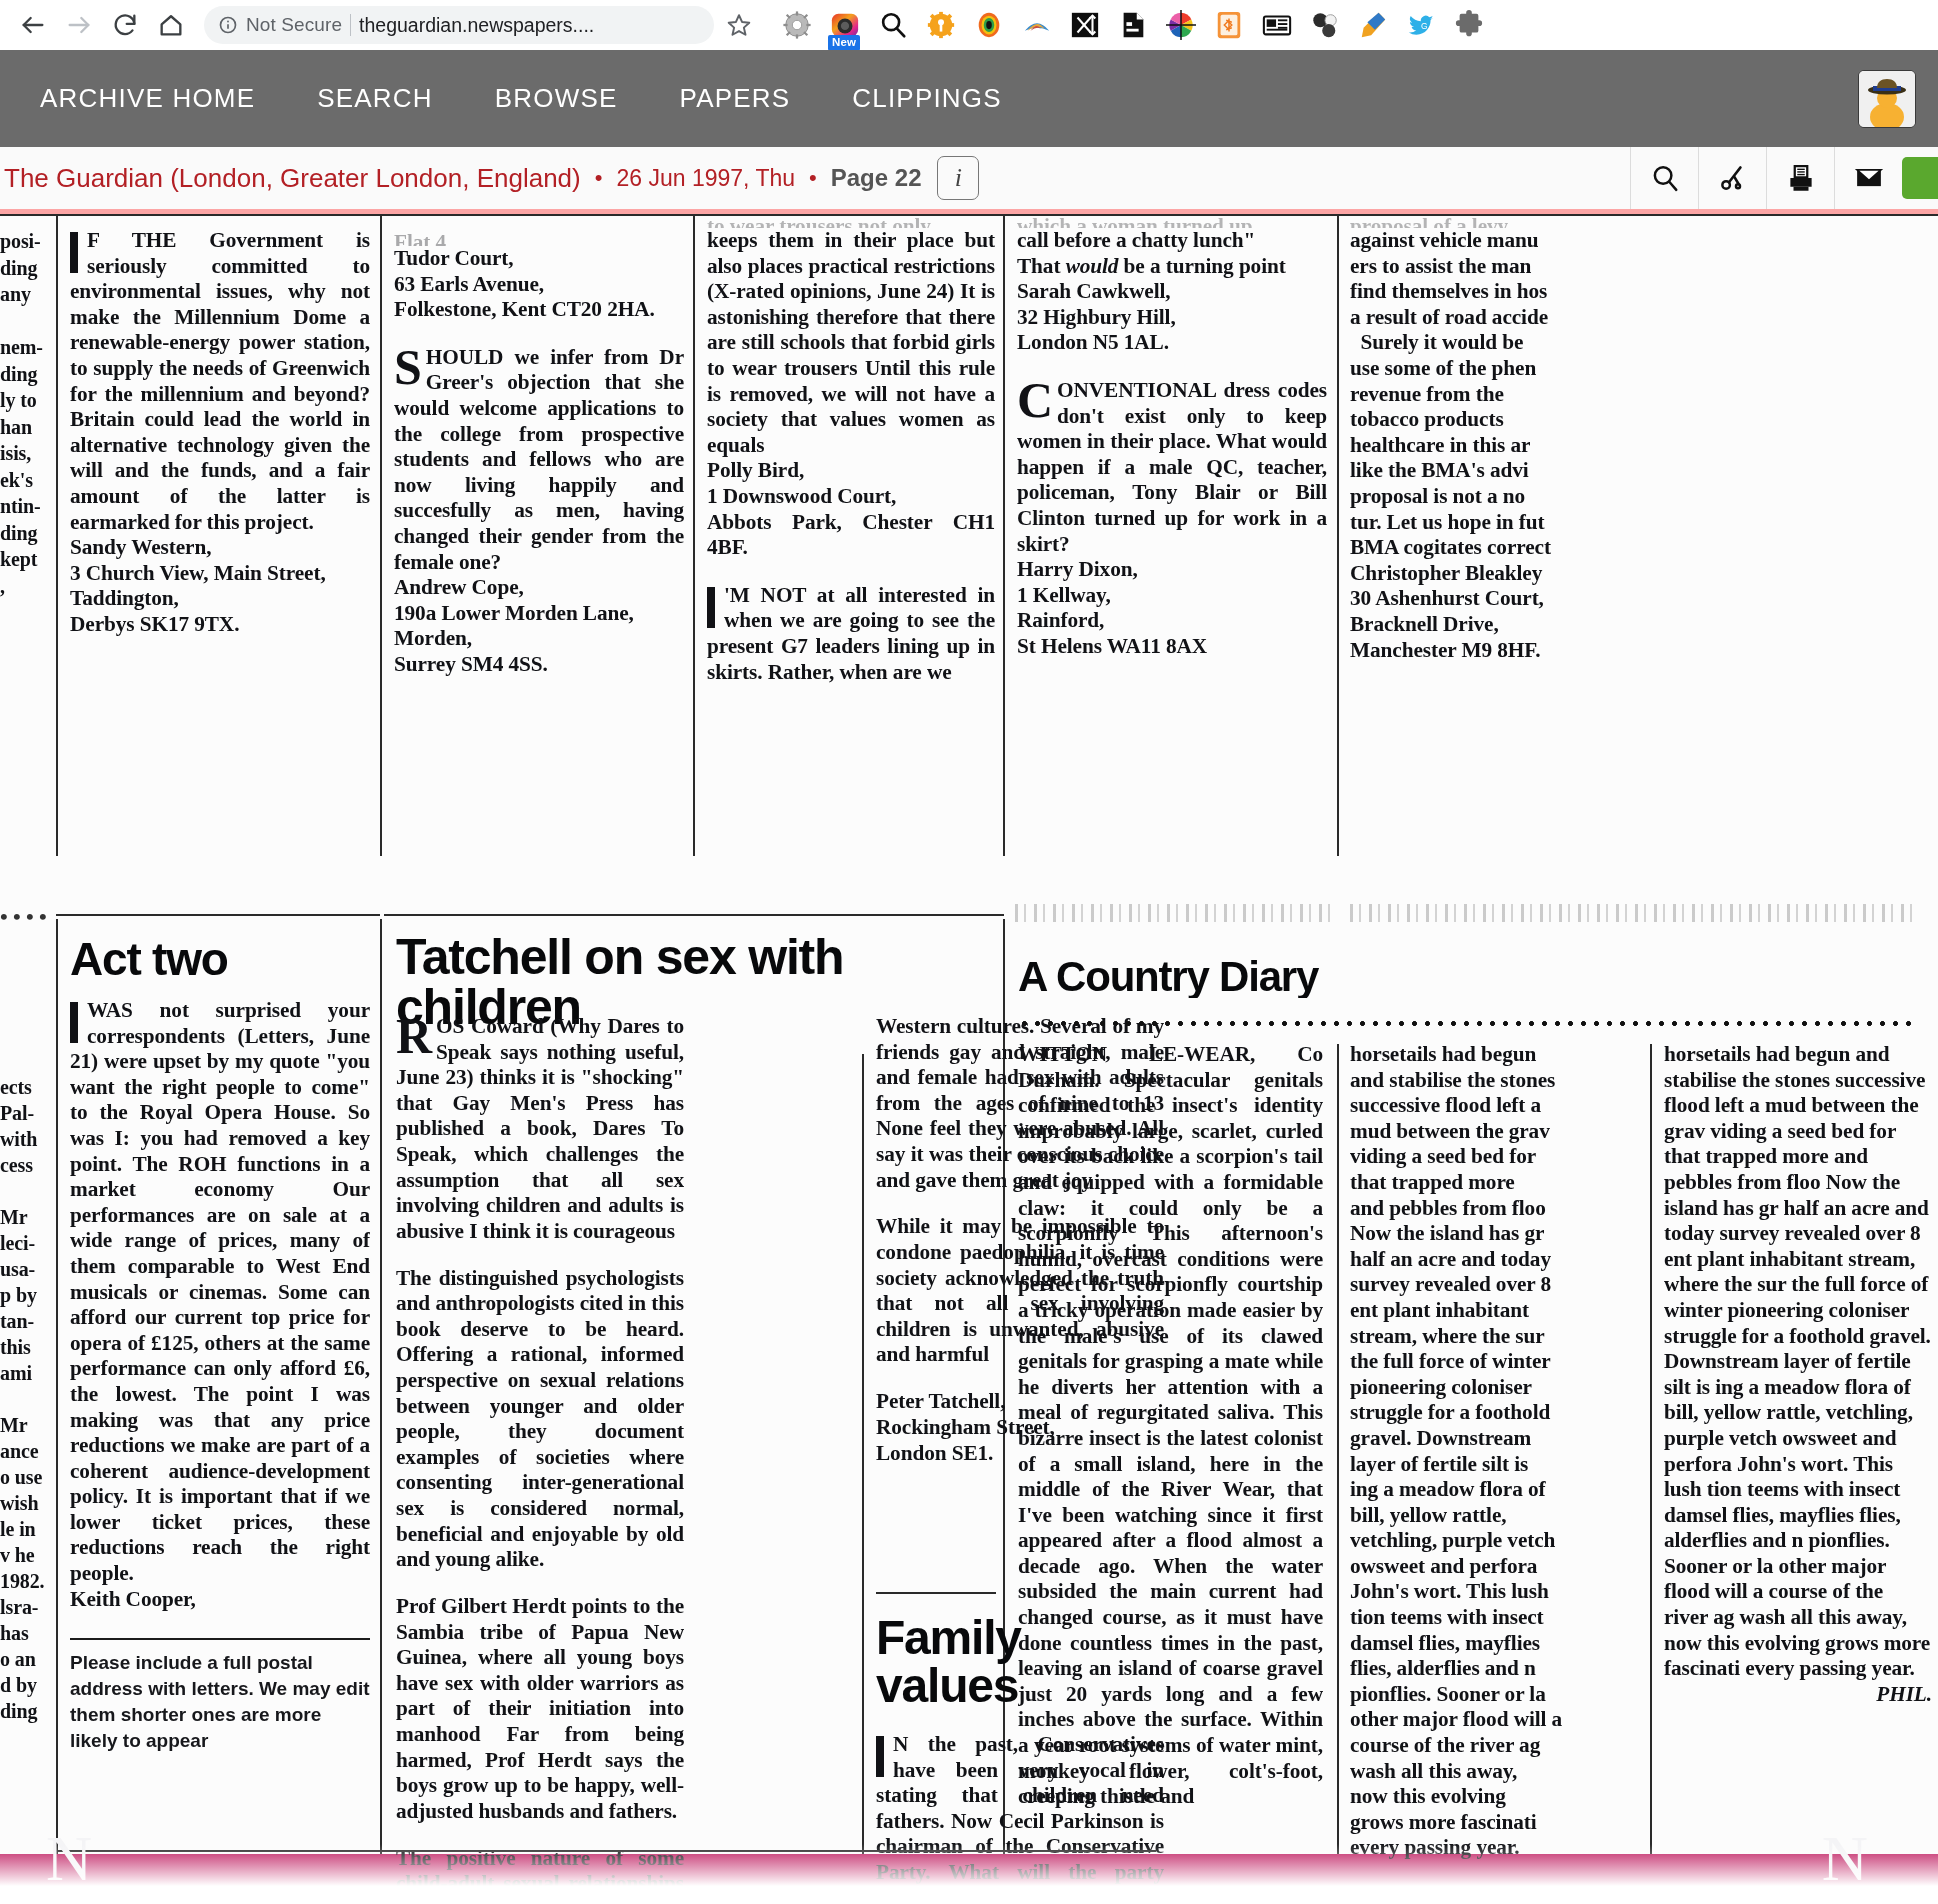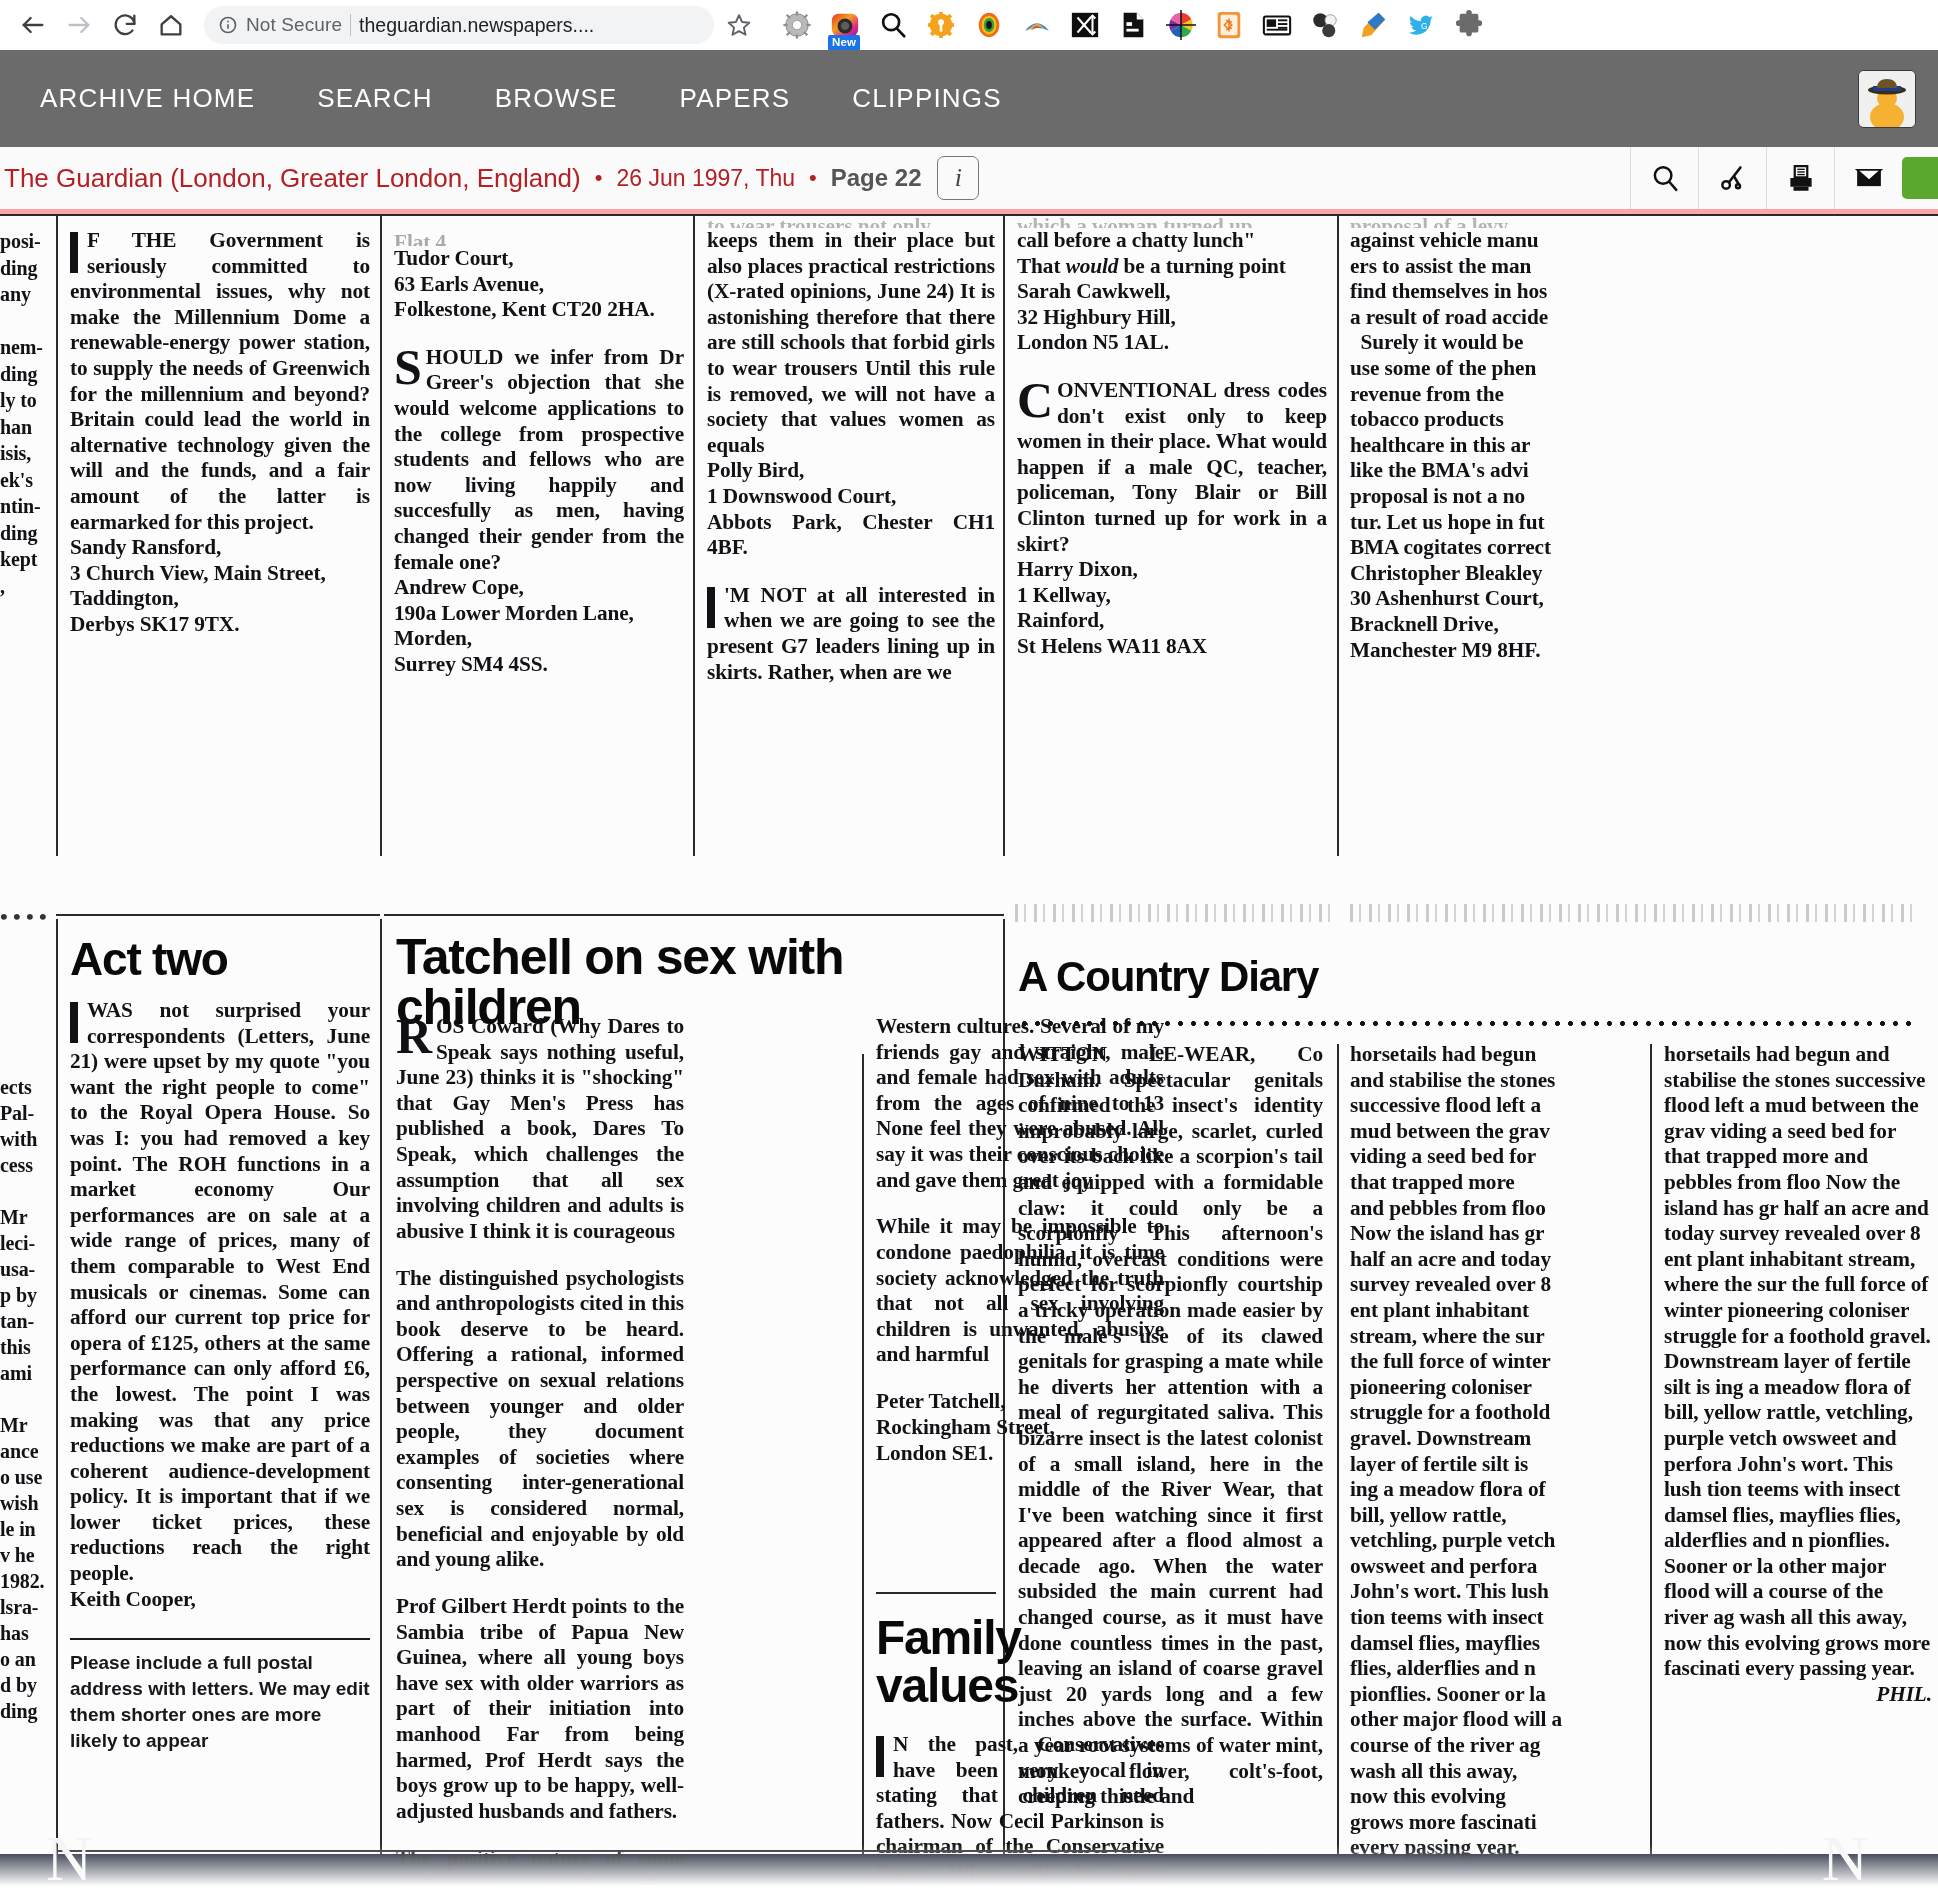--- a/index.html
+++ b/index.html
@@ -194,21 +194,21 @@
     border-left: none;
     border-radius: 5px 0 0 5px;
     margin: 10px 0;
   }
 
   
   .scan {
     position: relative;
     width: 1938px;
     height: 1690px;
-    background: #0f172a;
+    background: #be185d;
     overflow: hidden;
     font-family: "Liberation Serif", serif;
     color: #15161a;
   }
   .scan-inner {
     position: absolute;
     top: 0; left: 0;
     width: 1938px;
     height: 1640px;
     background: #fcfcfc;
@@ -616,21 +616,21 @@
       posi-<br>ding<br>any<br><br>
       nem-<br>ding<br>ly to<br>han<br>isis,<br>ek's<br>ntin-<br>ding<br>kept<br>,
     </div>
   </div>
 
   <div class="col" style="left:70px; top:14px; width:300px;">
     <div class="body-text">
       <span class="dropbar"></span>
       <span>F THE Government is seriously committed to environmental issues, why not make the Millennium Dome a renewable-energy power station, to supply the needs of Greenwich for the millennium and beyond? Britain could lead the world in alternative technology given the will and the funds, and a fair amount of the latter is earmarked for this project.</span>
     </div>
-    <div class="body-text sig">Sandy Ransford,</div>
+    <div class="body-text sig">Sandy Western,</div>
     <div class="body-text addr">
       3 Church View, Main Street,<br>Taddington,<br>Derbys SK17 9TX.
     </div>
   </div>
 
   <div class="col" style="left:394px; top:16px; width:290px;">
     <div class="body-text" style="height:16px; overflow:hidden; opacity:.35;">Flat 4,</div>
     <div class="body-text addr">
       Tudor Court,<br>63 Earls Avenue,<br>Folkestone, Kent CT20 2HA.
     </div>

